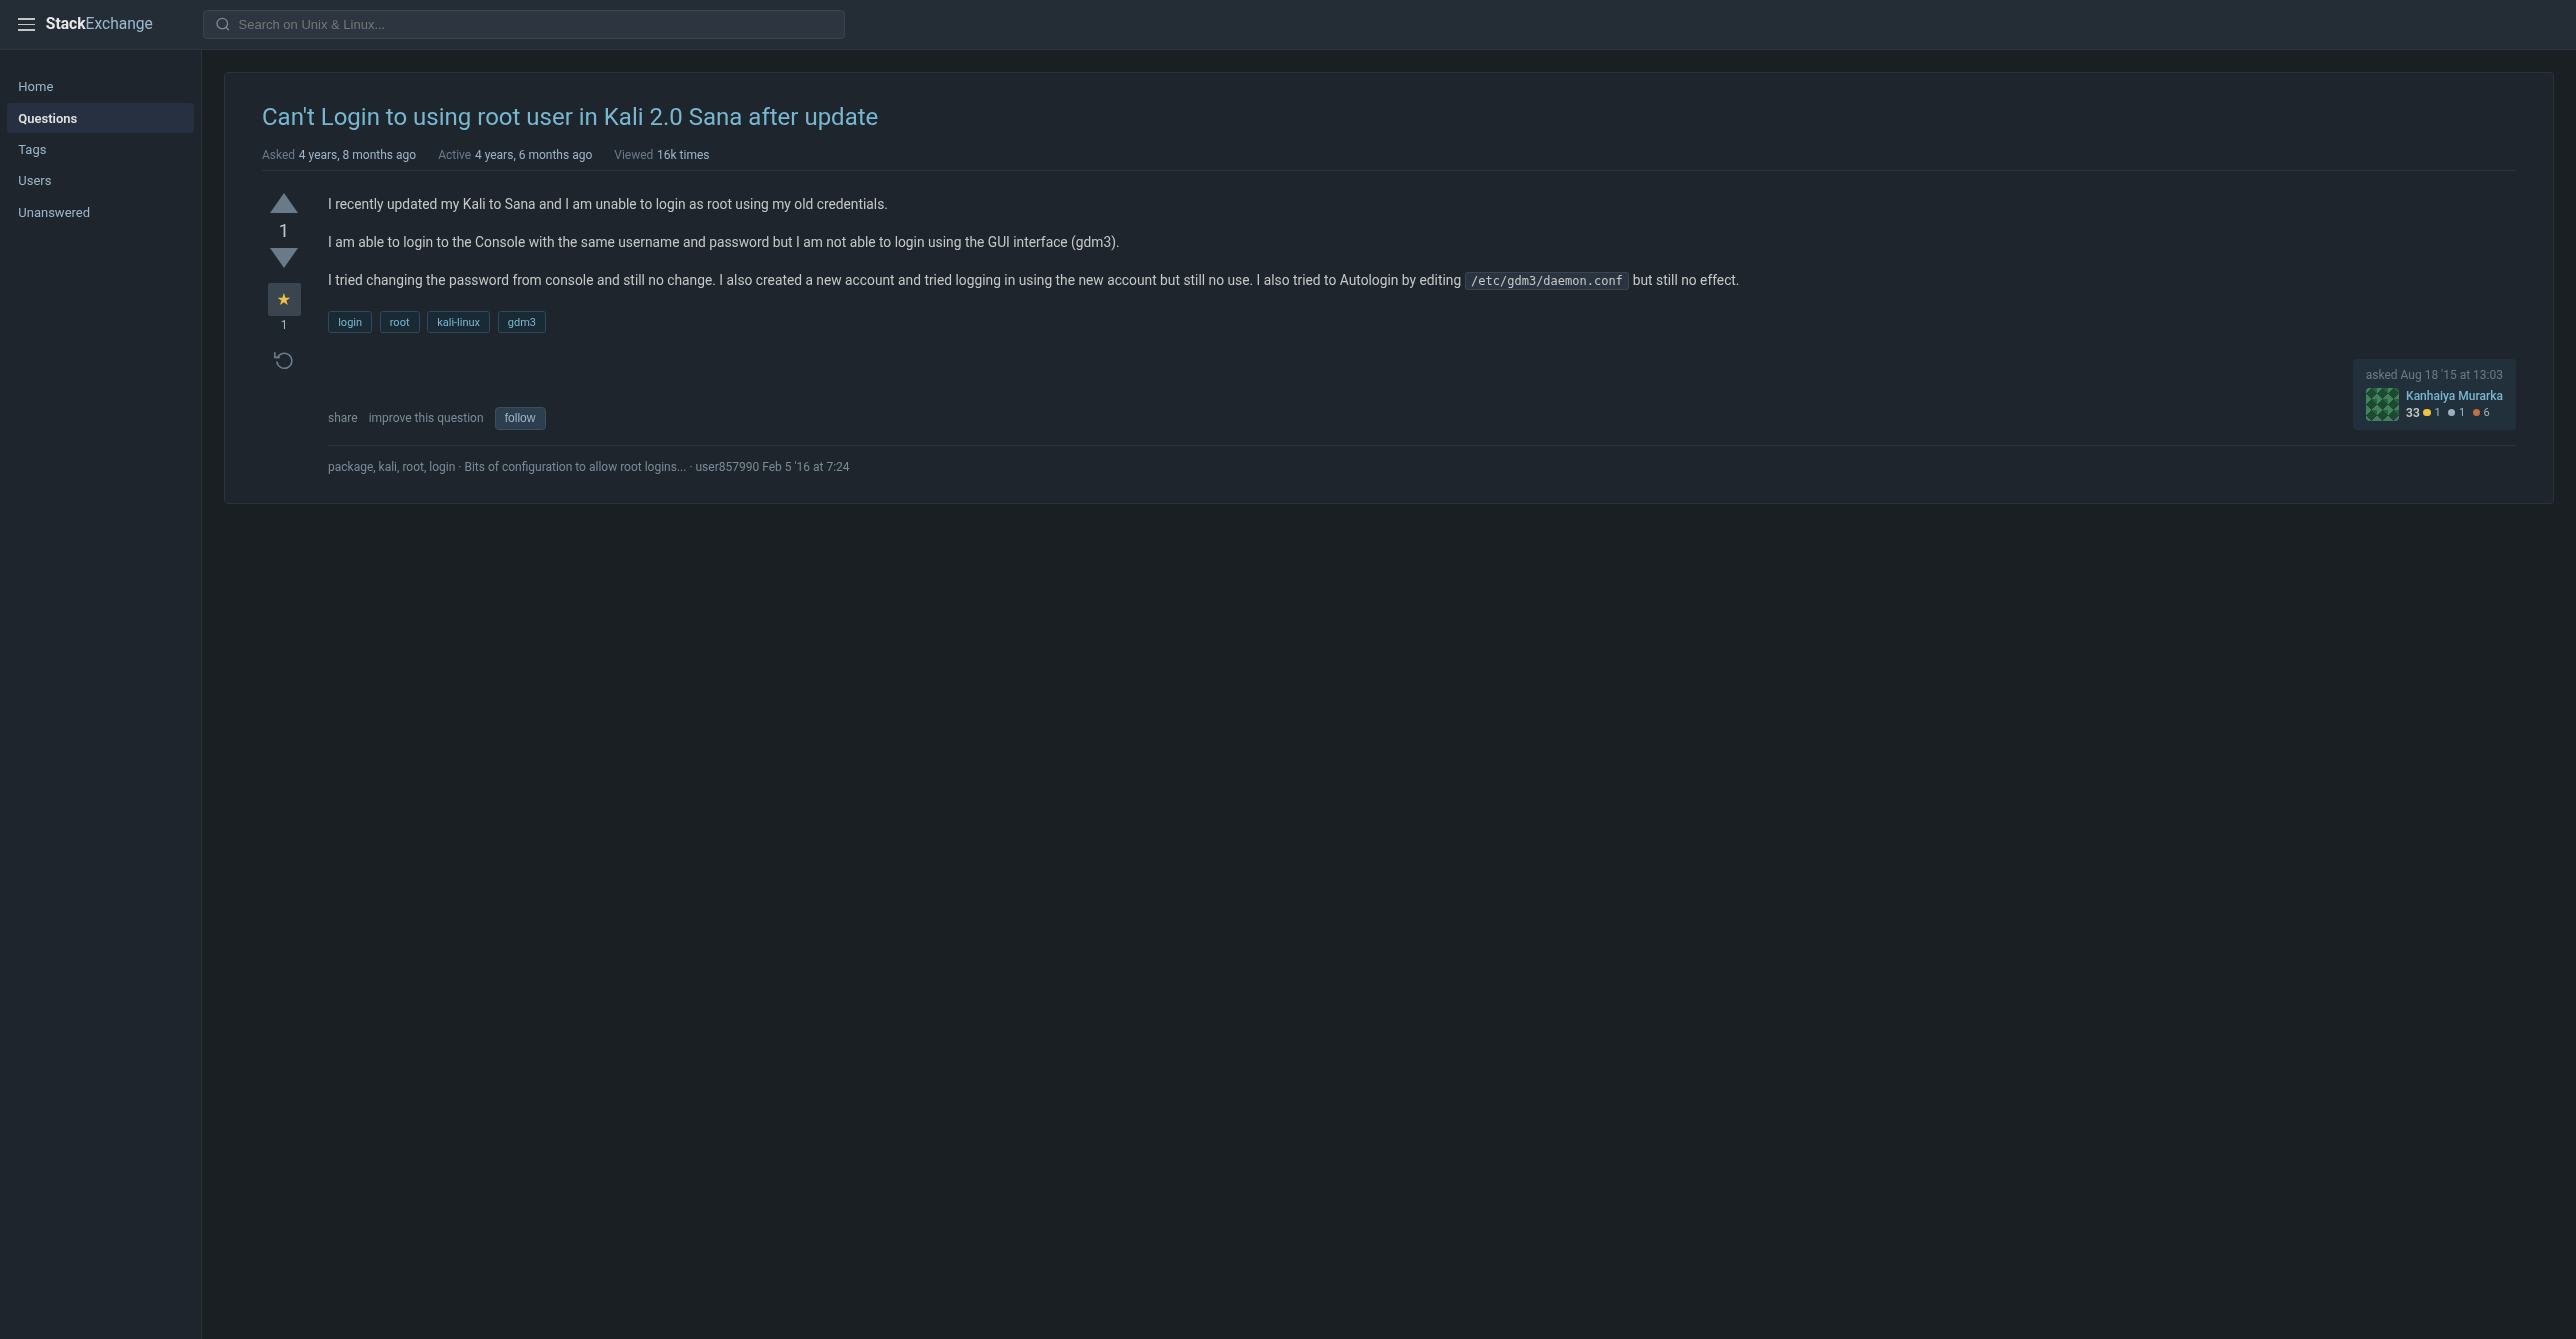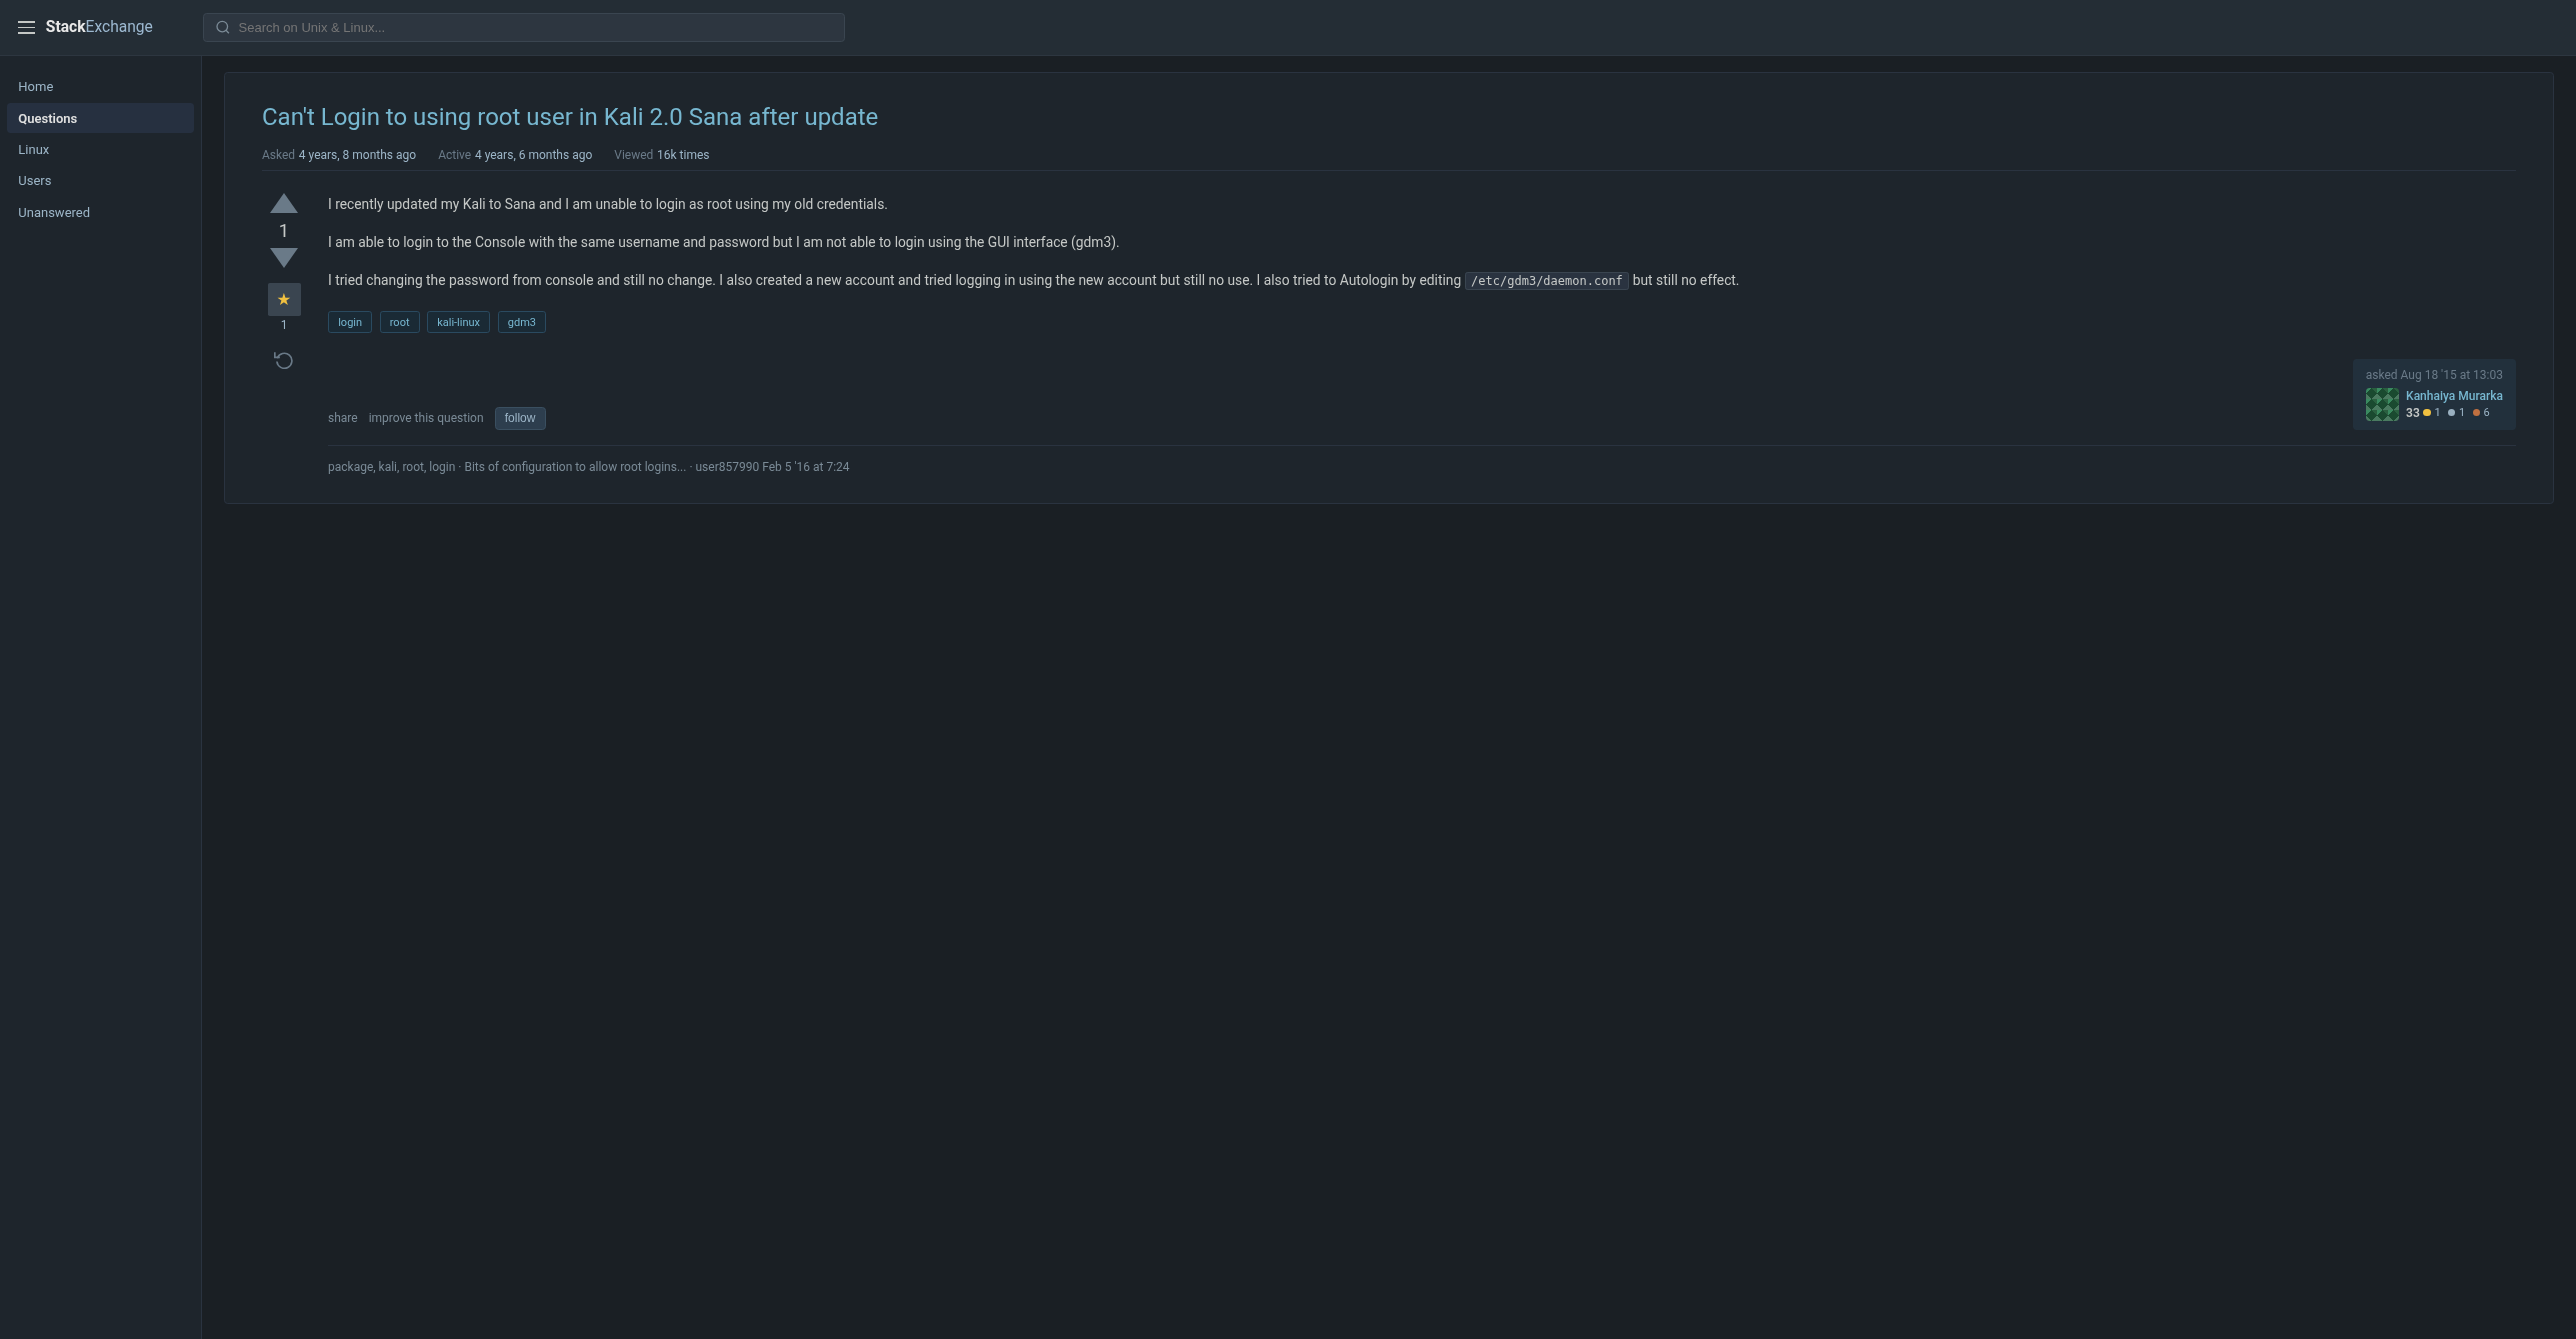--- a/index.html
+++ b/index.html
@@ -8,21 +8,21 @@
       color: #c5c8c6;
       font-family: -apple-system, BlinkMacSystemFont, "Segoe UI", Roboto, Arial, sans-serif;
       font-size: 13.8px;
       min-height: 100vh;
     }
 
     
     .header {
       background: #242d35;
       border-bottom: 0.9px solid #2d3640;
-      height: 56px;
+      height: 50px;
       display: flex;
       align-items: center;
       padding: 0 14.7px;
       gap: 14.7px;
       position: fixed;
       top: 0;
       left: 0;
       right: 0;
       z-index: 100;
     }
@@ -406,21 +406,21 @@
 
   <nav class="sidebar">
     <div class="sidebar-nav">
       <a class="sidebar-item">
         <span>Home</span>
       </a>
       <a class="sidebar-item active">
         <span>Questions</span>
       </a>
       <a class="sidebar-item">
-        <span>Linux</span>
+        <span>Tags</span>
       </a>
       <a class="sidebar-item">
         <span>Users</span>
       </a>
       <a class="sidebar-item">
         <span>Unanswered</span>
       </a>
     </div>
   </nav>
 

